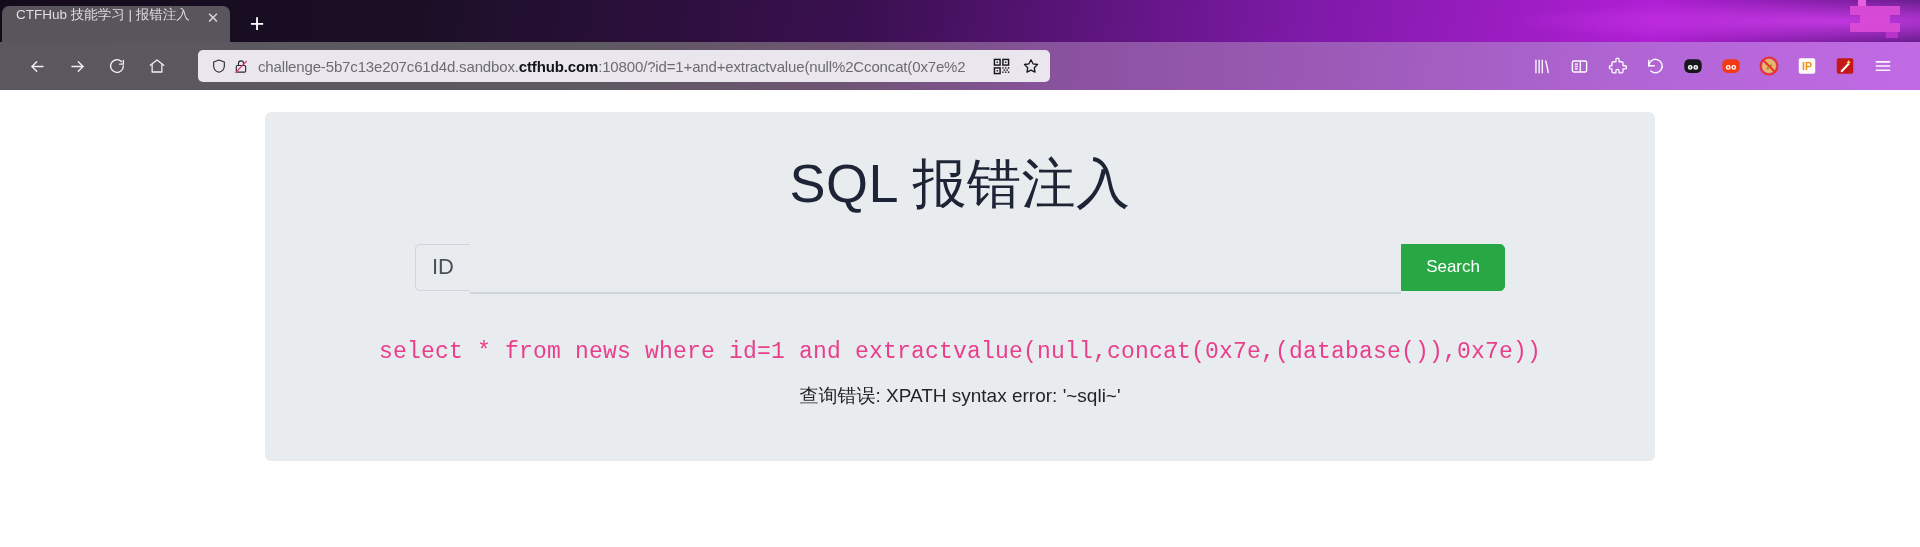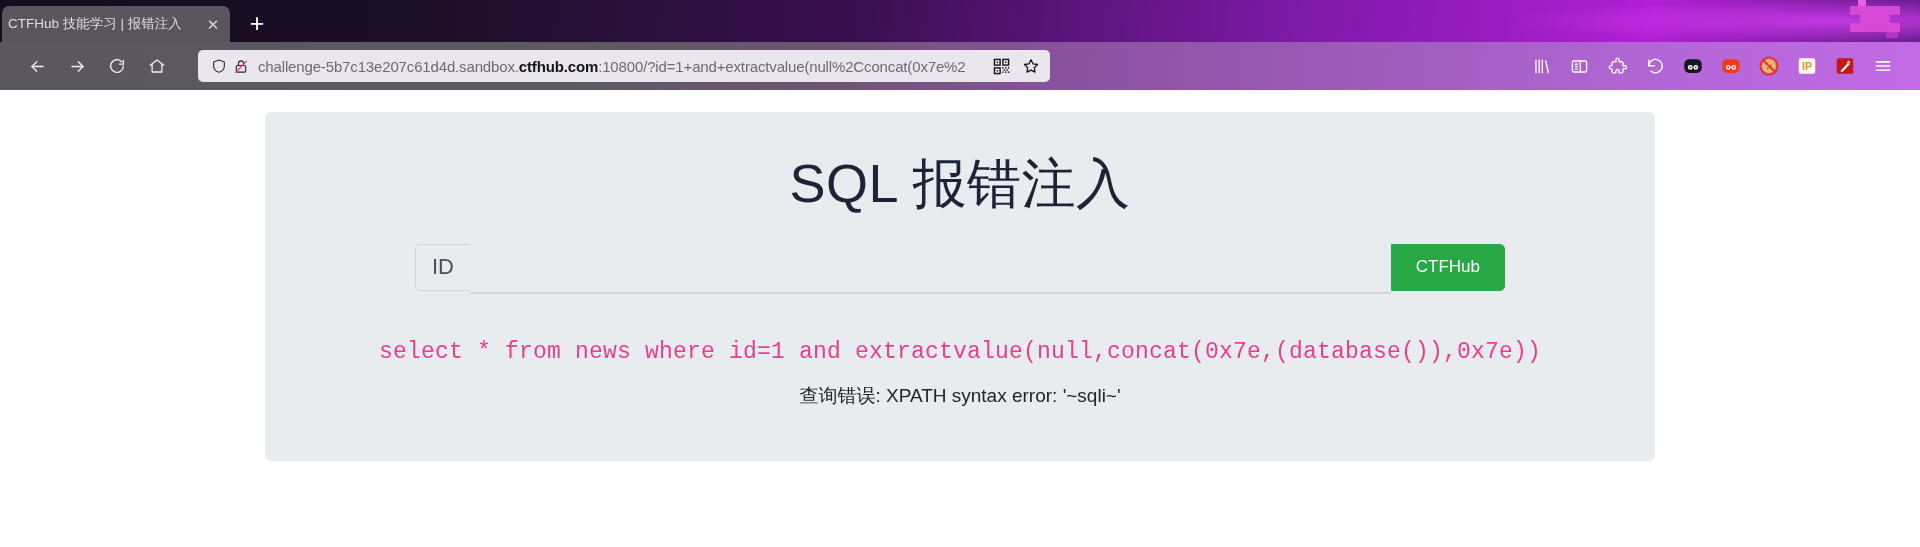--- a/index.html
+++ b/index.html
@@ -18,21 +18,21 @@
     display:flex; align-items:flex-end;
   }
   .tabstrip-bg-glow {
     position:absolute; right:0; top:0; width:420px; height:42px;
     background:radial-gradient(ellipse at 80% 50%, rgba(205,60,235,.85), rgba(120,20,160,0) 70%);
     pointer-events:none;
   }
   .tab {
     width:228px; height:36px; margin-left:2px;
     background:#58565c; border-radius:7px 7px 0 0;
-    display:flex; align-items:center; padding:0 6px 0 6px;
+    display:flex; align-items:flex-start; padding:0 6px 0 14px;
     position:relative; z-index:3;
   }
   .tab-title {
     flex:1; color:#dfdde2; font-size:13.5px; white-space:nowrap;
     overflow:hidden; text-overflow:ellipsis;
   }
   .tab-close {
     width:22px; height:22px; border-radius:3px; color:#d8d6dc;
     display:flex; align-items:center; justify-content:center;
     font-size:15px; line-height:1;
@@ -299,21 +299,21 @@
   </div>
 
   <div class="page">
     <div class="jumbotron">
 
       <h1 class="page-title">SQL 报错注入</h1>
 
       <div class="input-group">
         <span class="ig-prepend">ID</span>
         <input class="ig-input" type="text" placeholder="输个1试试?" style="">
-        <button class="ig-btn">CTFHub</button>
+        <button class="ig-btn">Search</button>
       </div>
 
       <div class="sql-line">select * from news where id=1 and extractvalue(null,concat(0x7e,(database()),0x7e))</div>
       <div class="err-line">查询错误: XPATH syntax error: '~sqli~'</div>
 
     </div>
   </div>
 </div>
 
 </body></html>

